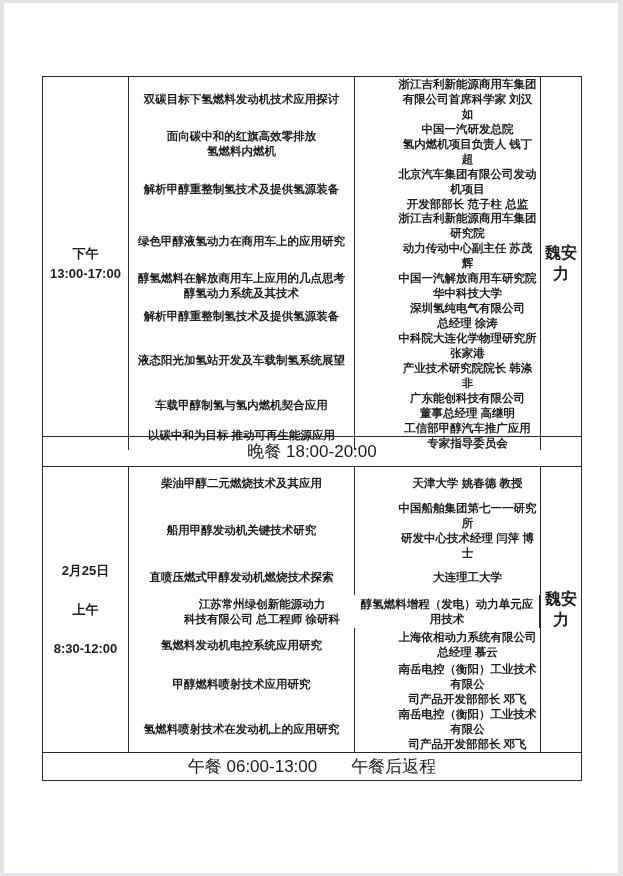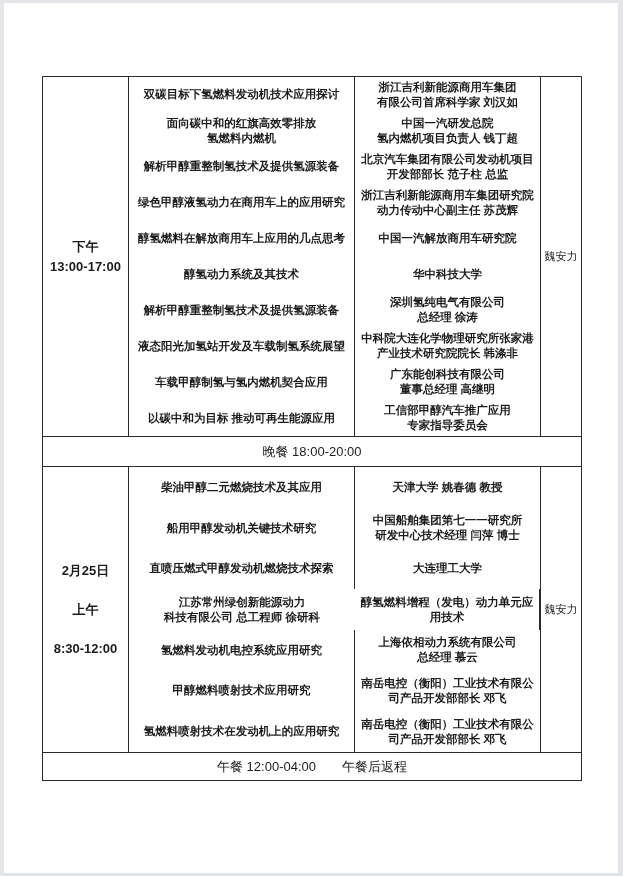--- a/index.html
+++ b/index.html
@@ -58,30 +58,30 @@
     font-size:11.5px;
     line-height:1.3;
     font-weight:600;
     padding:0 2px;
   }
   .speaker {
     font-size:11.5px;
     line-height:1.3;
     font-weight:600;
     padding:0 2px;
+    margin-left:40px;
   }
   .moderator {
-    font-weight:normal;
-    font-size:11px;
-    text-align:right;
+    font-weight:bold;
+    font-size:16px;
   }
   .break-row {
     height:30px;
     display:flex; align-items:center; justify-content:center;
-    font-size:13px;
+    font-size:17px;
     border-bottom:1px solid #2a2a2a;
     white-space:pre-wrap;
     box-sizing:border-box;
   }
   .break-row.last { border-bottom:none; height:27px; }
 </style>
 </head>
 <body>
 
 <div class="page">
@@ -183,16 +183,16 @@
         </div>
         <div class="pair">
           <div class="cell topic">氢燃料喷射技术在发动机上的应用研究</div>
           <div class="cell speaker">南岳电控（衡阳）工业技术有限公
 司产品开发部部长 邓飞</div>
         </div>
       </div>
       <div class="cell moderator">魏安力</div>
     </div>
 
-    <div class="break-row last">午餐 12:00-04:00　　午餐后返程</div>
+    <div class="break-row last">午餐 06:00-13:00　　午餐后返程</div>
 
   </div>
 </div>
 
 </body></html>

